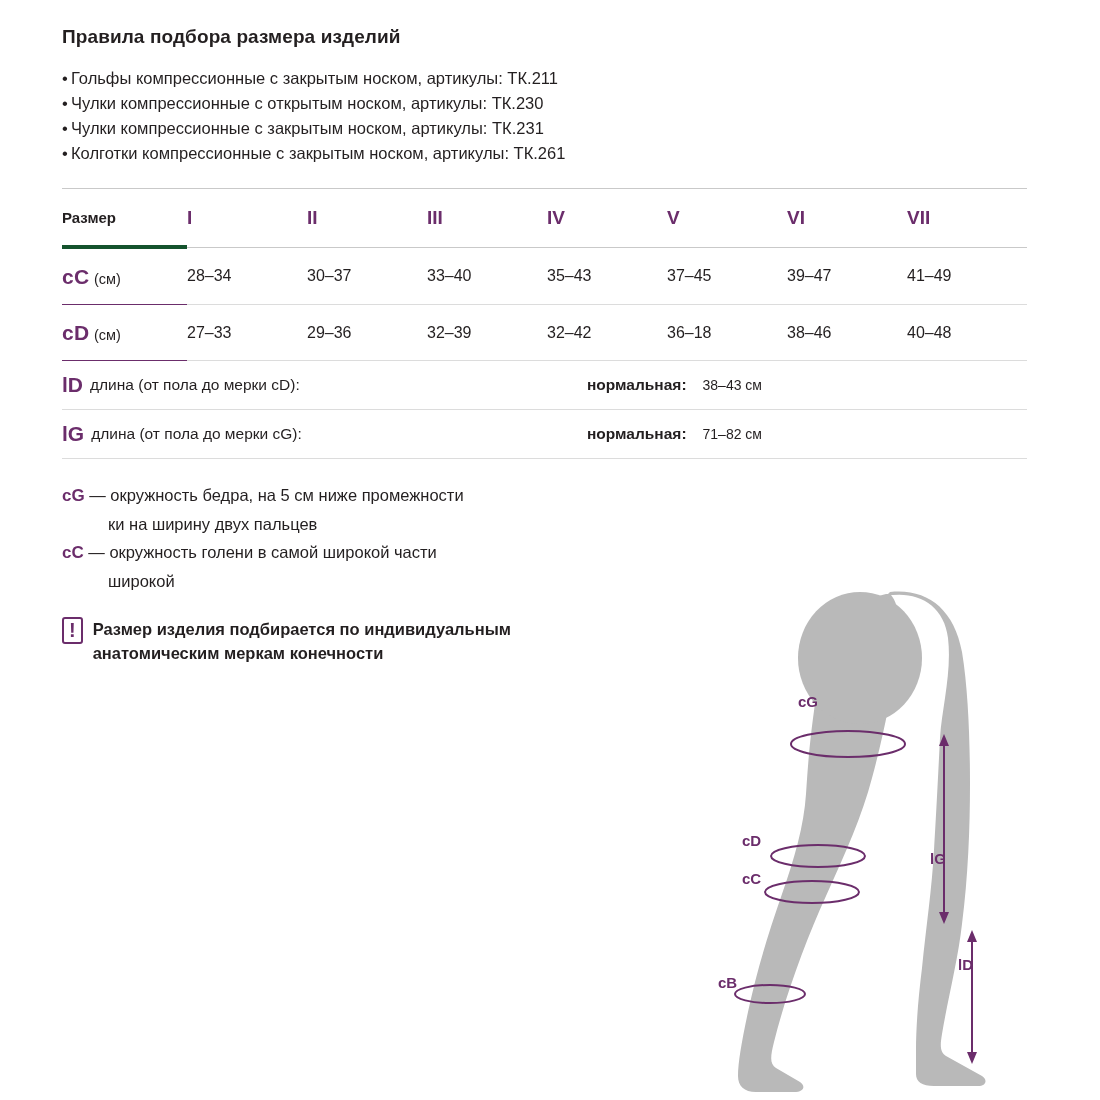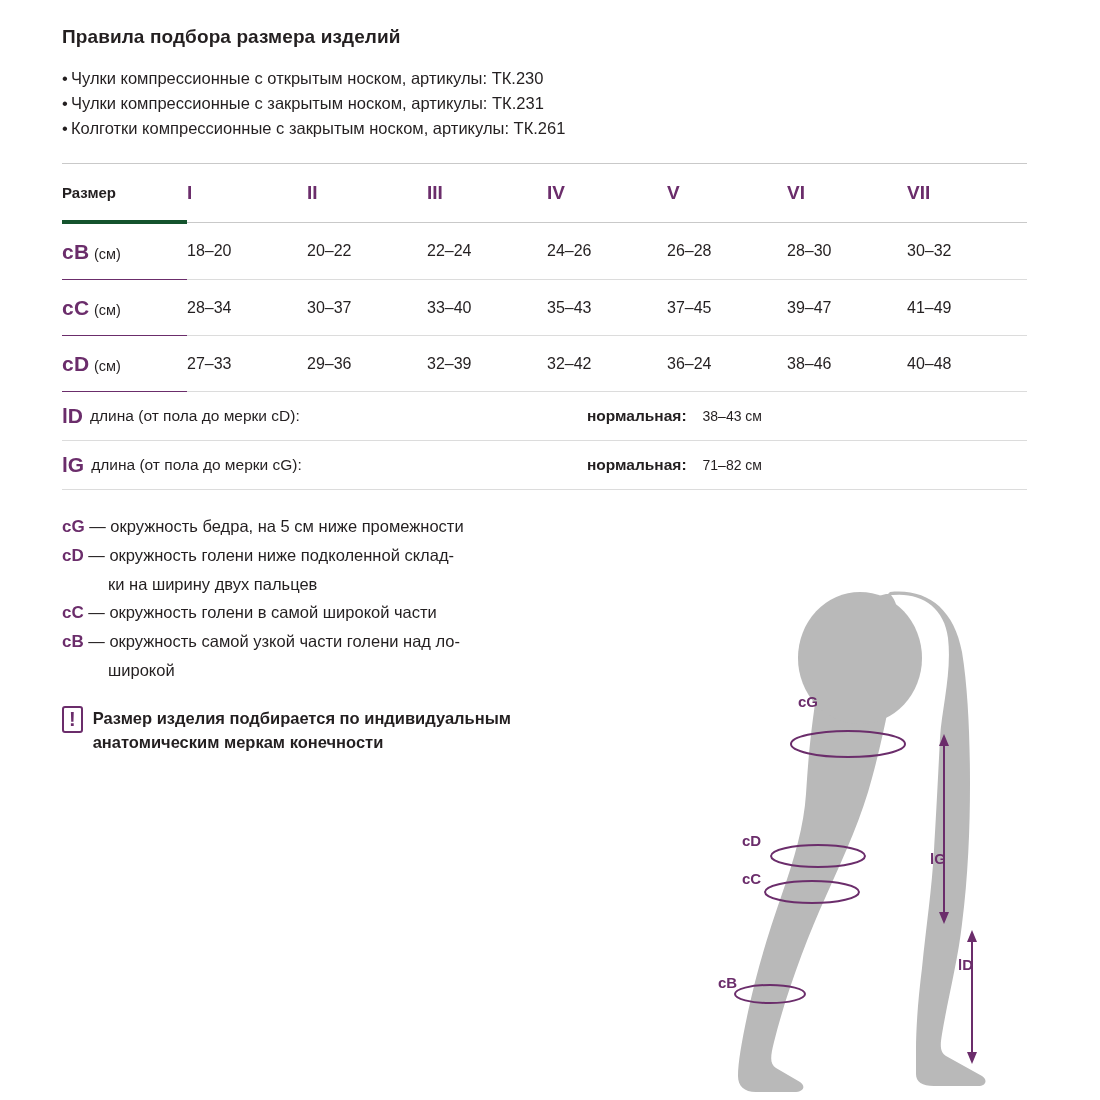--- a/index.html
+++ b/index.html
@@ -189,51 +189,39 @@
   }
 </style>
 </head>
 <body>
 
 <div class="page">
 
   <div class="title">Правила подбора размера изделий</div>
 
   <div class="bullets">
+    <div class="bullet"><span class="dot">•</span><span>Гольфы компрессионные с закрытым носком, артикулы: ТК.211</span></div>
     <div class="bullet"><span class="dot">•</span><span>Чулки компрессионные с открытым носком, артикулы: ТК.230</span></div>
     <div class="bullet"><span class="dot">•</span><span>Чулки компрессионные с закрытым носком, артикулы: ТК.231</span></div>
     <div class="bullet"><span class="dot">•</span><span>Колготки компрессионные с закрытым носком, артикулы: ТК.261</span></div>
   </div>
 
   <table class="sizes">
     <tbody>
         <tr class="hdr-row">
       <th class="lbl col-lbl">Размер</th>
       <th class="rom col-v">I</th>
       <th class="rom col-v">II</th>
       <th class="rom col-v">III</th>
       <th class="rom col-v">IV</th>
       <th class="rom col-v">V</th>
       <th class="rom col-v">VI</th>
       <th class="rom col-v">VII</th>
     </tr>
 
-    <tr class="body-row">
-      <td class="rowlbl col-lbl">
-        <span class="code">cB</span>
-        <span class="unit">(см)</span>
-      </td>
-      <td>18–20</td>
-      <td>20–22</td>
-      <td>22–24</td>
-      <td>24–26</td>
-      <td>26–28</td>
-      <td>28–30</td>
-      <td>30–32</td>
-    </tr>
 
     <tr class="body-row">
       <td class="rowlbl col-lbl">
         <span class="code">cC</span>
         <span class="unit">(см)</span>
       </td>
       <td>28–34</td>
       <td>30–37</td>
       <td>33–40</td>
       <td>35–43</td>
@@ -244,21 +232,21 @@
 
     <tr class="body-row">
       <td class="rowlbl col-lbl">
         <span class="code">cD</span>
         <span class="unit">(см)</span>
       </td>
       <td>27–33</td>
       <td>29–36</td>
       <td>32–39</td>
       <td>32–42</td>
-      <td>36–24</td>
+      <td>36–18</td>
       <td>38–46</td>
       <td>40–48</td>
     </tr>
 
   </tbody>
     </table>
 
   <div class="len-row first">
     <span class="len-code">lD</span>
     <span class="len-text">длина (от пола до мерки cD):</span>
@@ -274,29 +262,23 @@
     <span class="len-right">
       <span class="len-norm">нормальная:</span>
       <span class="len-val">71–82 см</span>
     </span>
   </div>
 
   <div class="legend">
     <div class="legend-line">
       <span class="lcode">cG</span><span> — окружность бедра, на 5 см ниже промежности</span>
     </div>
-    <div class="legend-line">
-      <span class="lcode">cD</span><span> — окружность голени ниже подколенной склад-</span>
-    </div>
     <div class="legend-line cont">ки на ширину двух пальцев</div>
     <div class="legend-line">
       <span class="lcode">cC</span><span> — окружность голени в самой широкой части</span>
-    </div>
-    <div class="legend-line">
-      <span class="lcode">cB</span><span> — окружность самой узкой части голени над ло-</span>
     </div>
     <div class="legend-line cont">широкой</div>
   </div>
 
   <div class="note">
     <span class="note-excl">!</span>
     <span class="note-text">
       <span>Размер изделия подбирается по индивидуальным</span><br>
       <span>анатомическим меркам конечности</span>
     </span>

